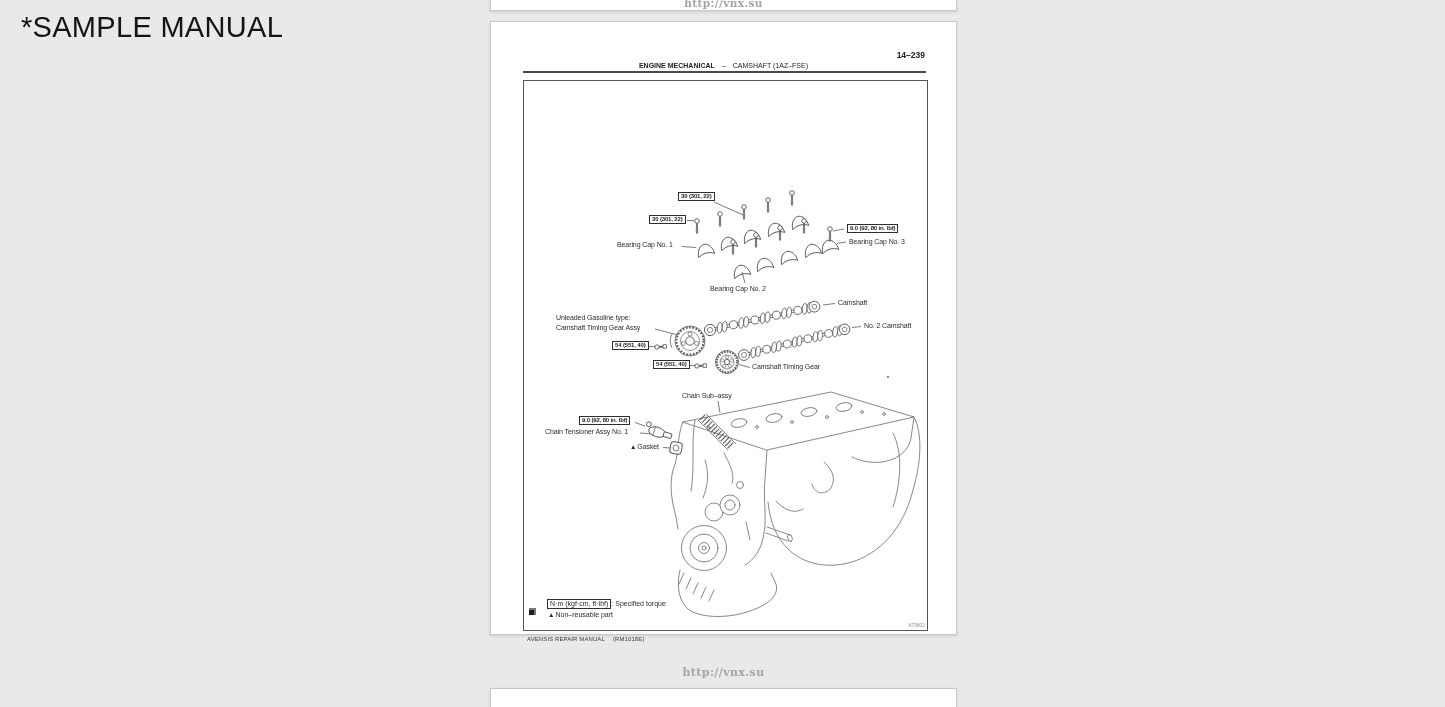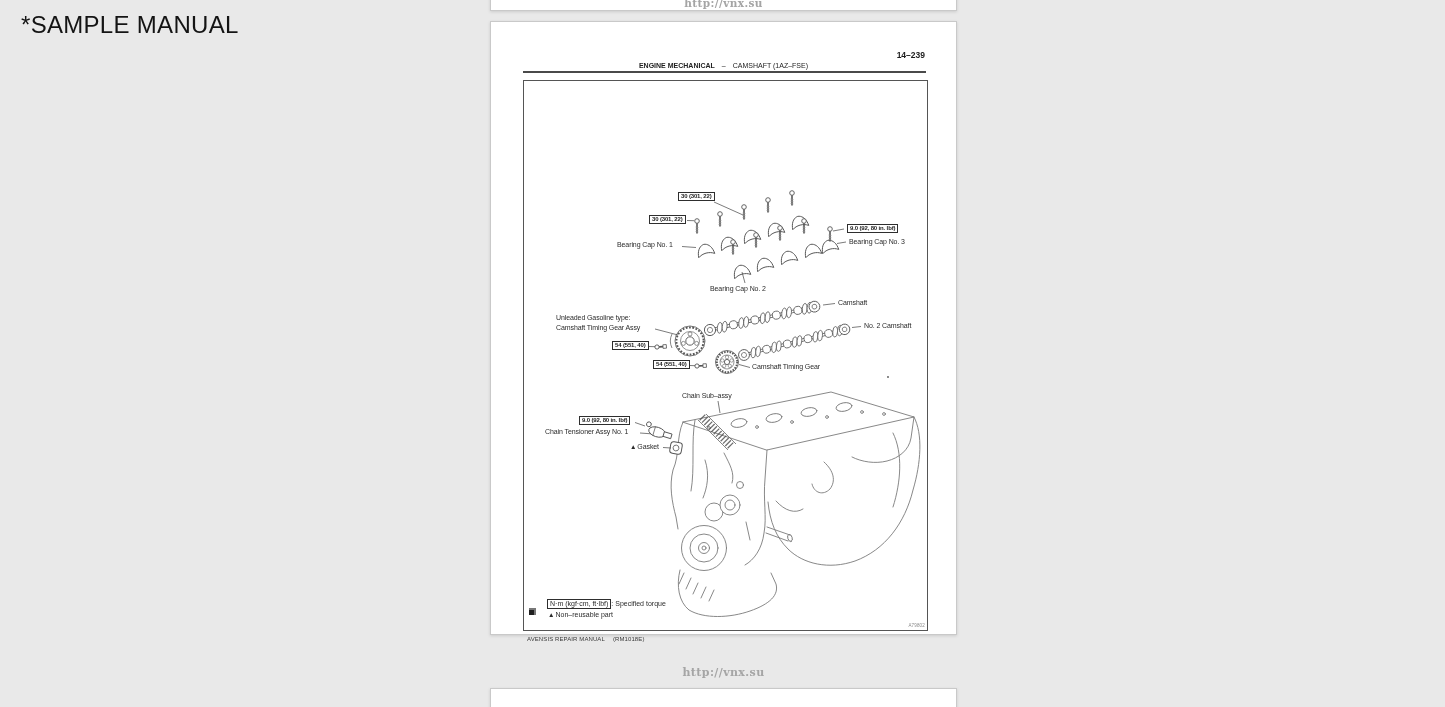--- a/index.html
+++ b/index.html
@@ -6,21 +6,21 @@
   body{width:1445px;height:707px;overflow:hidden;background:#e9e9e9;
        font-family:"Liberation Sans",sans-serif;position:relative;}
   .page-card{position:absolute;left:490px;width:467px;background:#fff;
        border:1px solid #c9c9c9;box-shadow:0 1px 3px rgba(0,0,0,.13);box-sizing:border-box;}
   #card-prev{top:-40px;height:51px;}
   #card-main{top:21px;height:614px;}
   #card-next{top:688px;height:60px;}
   .watermark{position:absolute;left:0;right:0;text-align:center;
        font-family:"DejaVu Serif",serif;font-weight:bold;color:#a5a5a5;
        font-size:11px;letter-spacing:.4px;}
-  #sample-title{position:absolute;left:21px;top:11px;font-size:24px;color:#141414;
+  #sample-title{position:absolute;left:21px;top:11px;font-size:29px;color:#141414;
        letter-spacing:.3px;}
   
   #page-number{position:absolute;right:31px;top:28px;font-size:8.5px;font-weight:bold;color:#1c1c1c;}
   #page-header{position:absolute;left:0;right:0;top:40px;text-align:center;font-size:7px;color:#222;}
   #page-header .sec{font-weight:bold;}
   #page-header .sep{margin:0 7px;}
   #header-rule{position:absolute;left:32px;width:403px;top:49px;height:2px;background:#4a4a4a;}
   
   #diagram-box{position:absolute;left:32px;top:58px;width:403px;height:549px;
        border:1px solid #555;box-sizing:content-box;}

